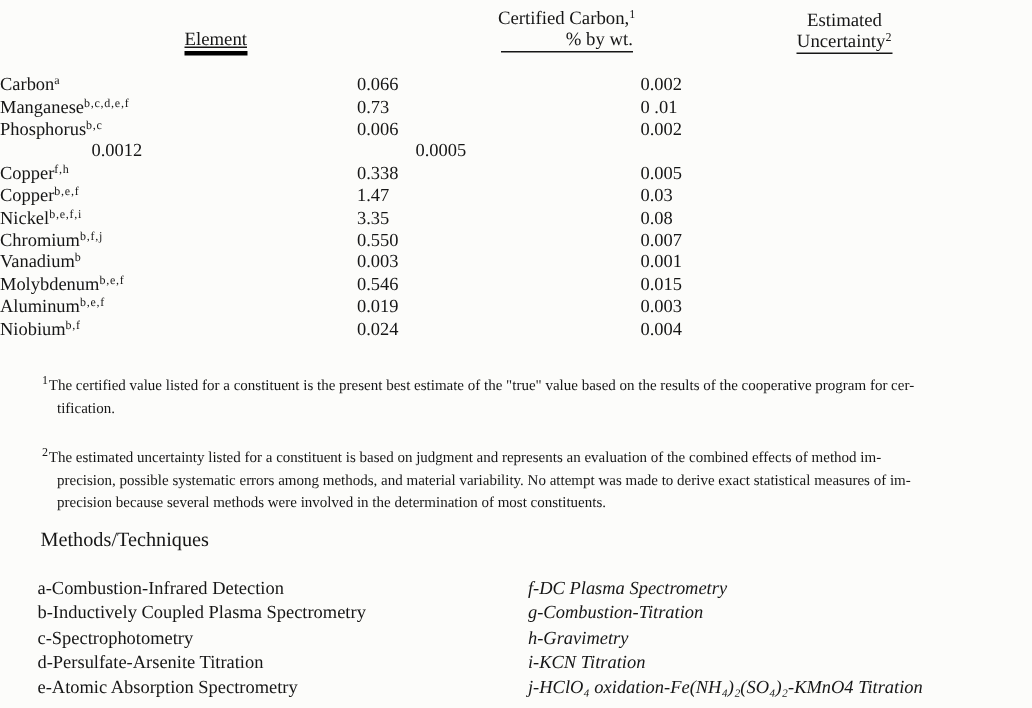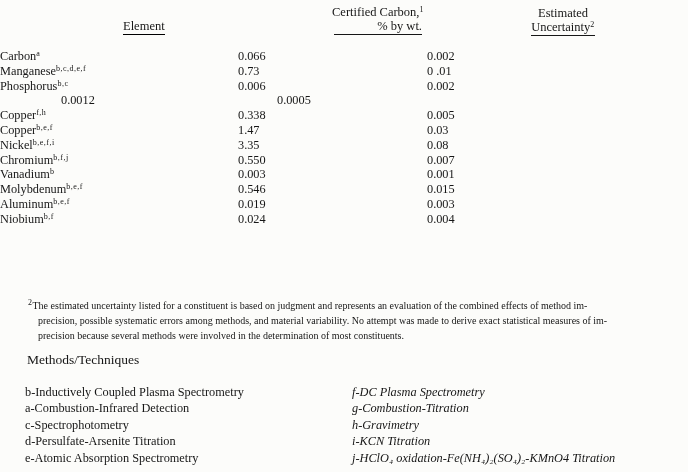--- a/index.html
+++ b/index.html
@@ -7,21 +7,21 @@
     position:relative;
     width:688px;height:472px;
     background:#fcfcfa;
     font-family:"Liberation Serif", serif;
     color:#161616;
     overflow:hidden;
   }
   sup{font-size:8px;line-height:0;vertical-align:4px;letter-spacing:0.5px;}
   
   .h-element{position:absolute;left:123px;top:19px;font-size:12.5px;}
-  .h-element span{border-bottom:1px solid #000000;padding-bottom:1px;}
+  .h-element span{border-bottom:3px solid #000000;padding-bottom:1px;text-decoration:underline;}
   .h-cert{position:absolute;left:298px;top:5px;width:160px;text-align:center;font-size:12.5px;line-height:14px;}
   .h-unc{position:absolute;left:483px;top:6px;width:160px;text-align:center;font-size:12.5px;line-height:14px;}
   .uline{display:inline-block;border-bottom:1px solid #161616;padding-bottom:1px;}
   .wide-uline{width:88px;text-align:right;}
   
   .rows{position:absolute;left:0;top:49px;width:100%;}
   .trow{display:grid;grid-template-columns:177px 150px 1fr;height:14.8px;line-height:14.8px;font-size:12.3px;}
   .cell-cv{padding-left:61px;}
   .cell-un{padding-left:100px;}
   
@@ -121,34 +121,38 @@
         <span class="cell-un">0.003</span>
       </div>
 
       <div class="trow">
         <span class="cell-el"><span>Niobium</span><sup>b,f</sup></span>
         <span class="cell-cv">0.024</span>
         <span class="cell-un">0.004</span>
       </div>
     </div>
 
+  <div class="footnote fn1">
+    <div class="fn-line"><sup>1</sup><span>The certified value listed for a constituent is the present best estimate of the "true" value based on the results of the cooperative program for cer-</span></div>
+    <div class="fn-line cont">tification.</div>
+  </div>
 
   <div class="footnote fn2">
     <div class="fn-line"><sup>2</sup><span>The estimated uncertainty listed for a constituent is based on judgment and represents an evaluation of the combined effects of method im-</span></div>
     <div class="fn-line cont">precision, possible systematic errors among methods, and material variability. No attempt was made to derive exact statistical measures of im-</div>
     <div class="fn-line cont">precision because several methods were involved in the determination of most constituents.</div>
   </div>
 
   <div class="methods-title">Methods/Techniques</div>
 
   <div class="mcol left">
 
+      <div>a-Combustion-Infrared Detection</div>
+
       <div>b-Inductively Coupled Plasma Spectrometry</div>
-
-      <div>a-Combustion-Infrared Detection</div>
 
       <div>c-Spectrophotometry</div>
 
       <div>d-Persulfate-Arsenite Titration</div>
 
       <div>e-Atomic Absorption Spectrometry</div>
     </div>
 
   <div class="mcol right">
 

